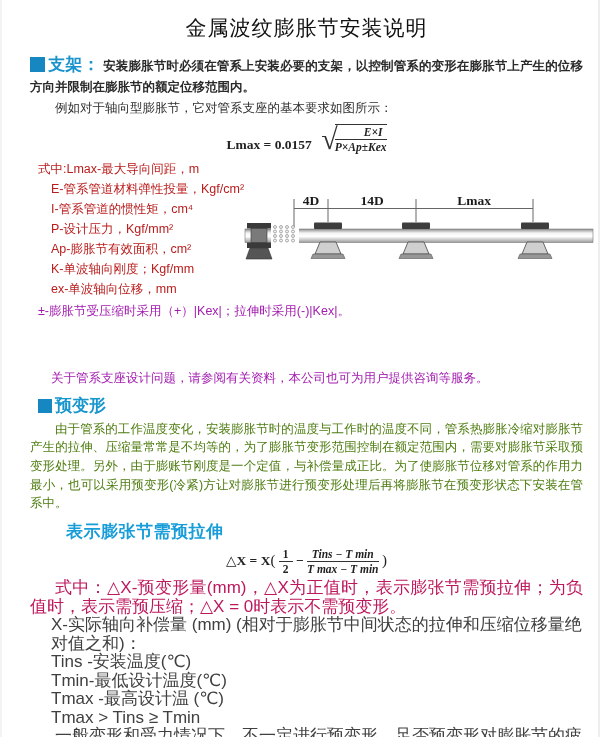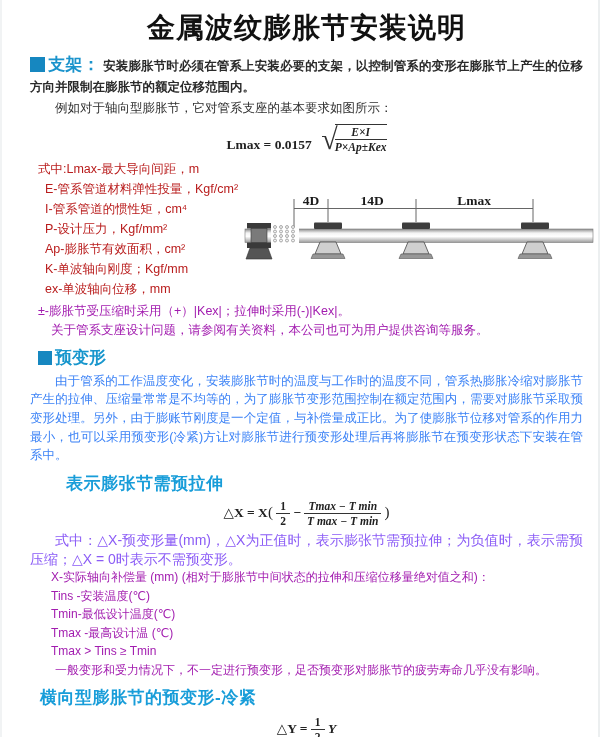--- a/index.html
+++ b/index.html
@@ -11,22 +11,22 @@
     box-sizing:border-box;
     border-left:2px solid #f1f3f4;
     border-right:2px solid #eceff0;
     font-family:"Liberation Sans","DejaVu Sans",sans-serif;
     color:#2f2f2f;
     padding:14px 15px 0 28px;
   }
   .title{
     margin:0;
     text-align:center;
-    font-size:28px;
-    font-weight:bold;
+    font-size:21px;
+    font-weight:normal;
     color:#111;
     letter-spacing:1px;
     line-height:28px;
   }
   .para{font-size:12.5px;line-height:21px;text-align:justify;}
   .indent{text-indent:25px;}
   .p1{margin-top:12px;font-weight:bold;color:#2a2a2a;}
   .sect-inline{color:#1a93cc;font-size:17px;font-weight:bold;white-space:nowrap;}
   .sq{display:inline-block;width:15px;height:15px;background:#1687c0;vertical-align:-2px;margin-right:3px;}
   .sq.small{width:14px;height:14px;}
@@ -36,39 +36,39 @@
     font-family:"Liberation Serif","DejaVu Serif",serif;
     font-weight:bold;color:#222;
     font-size:13.5px;
   }
   .f1{margin:5px 0 0 0;}
   .frac{display:inline-flex;flex-direction:column;text-align:center;vertical-align:middle;font-size:11.5px;line-height:1.25;}
   .frac .num{border-bottom:1px solid #333;padding:0 4px;}
   .ital{font-style:italic;}
   .sqrt-wrap{display:inline-flex;align-items:center;margin-left:6px;}
   .rad-glyph{font-size:30px;font-weight:normal;line-height:26px;margin-right:-3px;color:#333;}
-  .under-rad{border-top:1.4px solid #333;}
+  .under-rad{border-top:1.4px solid #333;text-align:right;}
   
   .vars-wrap{position:relative;margin-top:4px;min-height:143px;}
   .var-line{font-size:12.5px;line-height:20px;color:#b91c1c;}
   .var-line.first{margin-left:8px;}
-  .var-line.sub{margin-left:15px;}
+  .var-line.sub{margin-left:21px;}
   .diagram{position:absolute;top:34px;right:-13px;}
   .note-line{font-size:12.5px;line-height:19px;margin-left:8px;color:#a21caf;}
-  .note-line.ind{margin-left:21px;}
+  .note-line.ind{margin-left:21px;margin-top:48px;}
   
   .h2{margin:6px 0 3px 8px;font-size:17px;font-weight:bold;color:#1796cd;}
-  .body4{font-size:12.5px;line-height:18.6px;text-align:justify;text-indent:25px;color:#3b82f6;}
+  .body4{font-size:12.5px;line-height:18.6px;text-align:justify;text-indent:25px;color:#4d7c0f;}
   .h3{margin:7px 0 3px 36px;font-size:17px;font-weight:bold;color:#189dd9;letter-spacing:0.5px;}
   .h3.lat{margin-left:10px;}
   .f2{margin:4px 0 2px 0;}
   .paren{font-size:15px;font-weight:normal;}
-  .explain{font-size:14px;line-height:18.5px;text-align:justify;text-indent:25px;margin-top:3px;color:#8b5cf6;}
+  .explain{font-size:17px;line-height:18.5px;text-align:justify;text-indent:25px;margin-top:3px;color:#be185d;}
   .tlines{margin-top:0;}
-  .tline{font-size:12px;line-height:18.4px;margin-left:21px;color:#a21caf;}
+  .tline{font-size:17px;line-height:18.4px;margin-left:21px;color:#404040;}
   .tline.xdef{margin-left:21px;}
   .tline.gen{margin-left:0;text-indent:25px;}
   .f3{margin:6px 0 2px 0;}
   svg text{font-family:"Liberation Serif","DejaVu Serif",serif;font-weight:bold;fill:#1a1a1a;}
 </style>
 </head>
 <body>
 
 <div class="page">
 
@@ -178,21 +178,21 @@
 
   <div class="h3">表示膨张节需预拉伸</div>
   <div class="formula f2">
     <span>△X = X</span><span class="paren">(</span>
     <span class="frac">
       <span class="num">1</span>
       <span class="den">2</span>
     </span>
     <span>−</span>
     <span class="frac ital">
-      <span class="num">Tmax − T min</span>
+      <span class="num">Tins − T min</span>
       <span class="den">T max − T min</span>
     </span>
     <span class="paren">)</span>
   </div>
   <div class="explain">式中：△X-预变形量(mm)，△X为正值时，表示膨张节需预拉伸；为负值时，表示需预压缩；△X = 0时表示不需预变形。</div>
   <div class="tlines">
     <div class="tline xdef">X-实际轴向补偿量 (mm) (相对于膨胀节中间状态的拉伸和压缩位移量绝对值之和)：</div>
     <div class="tline">Tins -安装温度(℃)</div>
     <div class="tline">Tmin-最低设计温度(℃)</div>
     <div class="tline">Tmax -最高设计温 (℃)</div>

